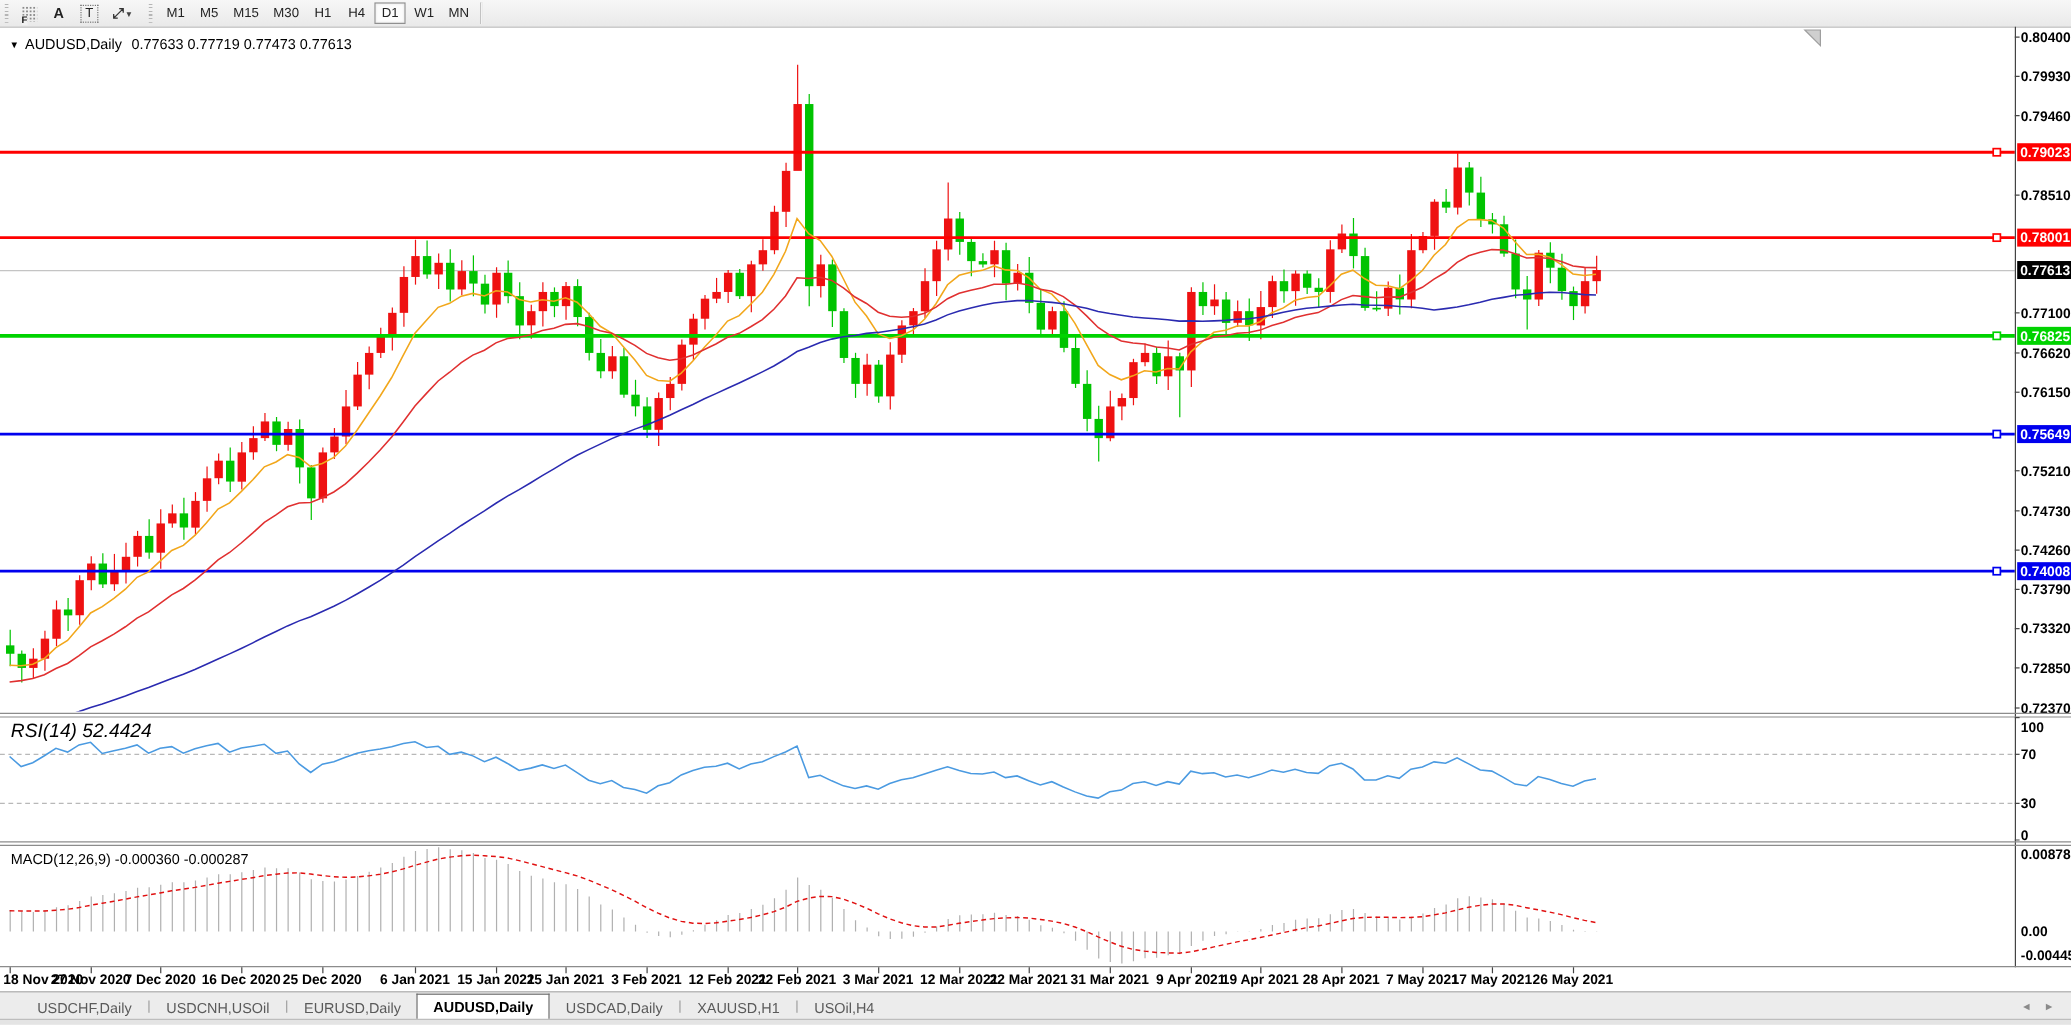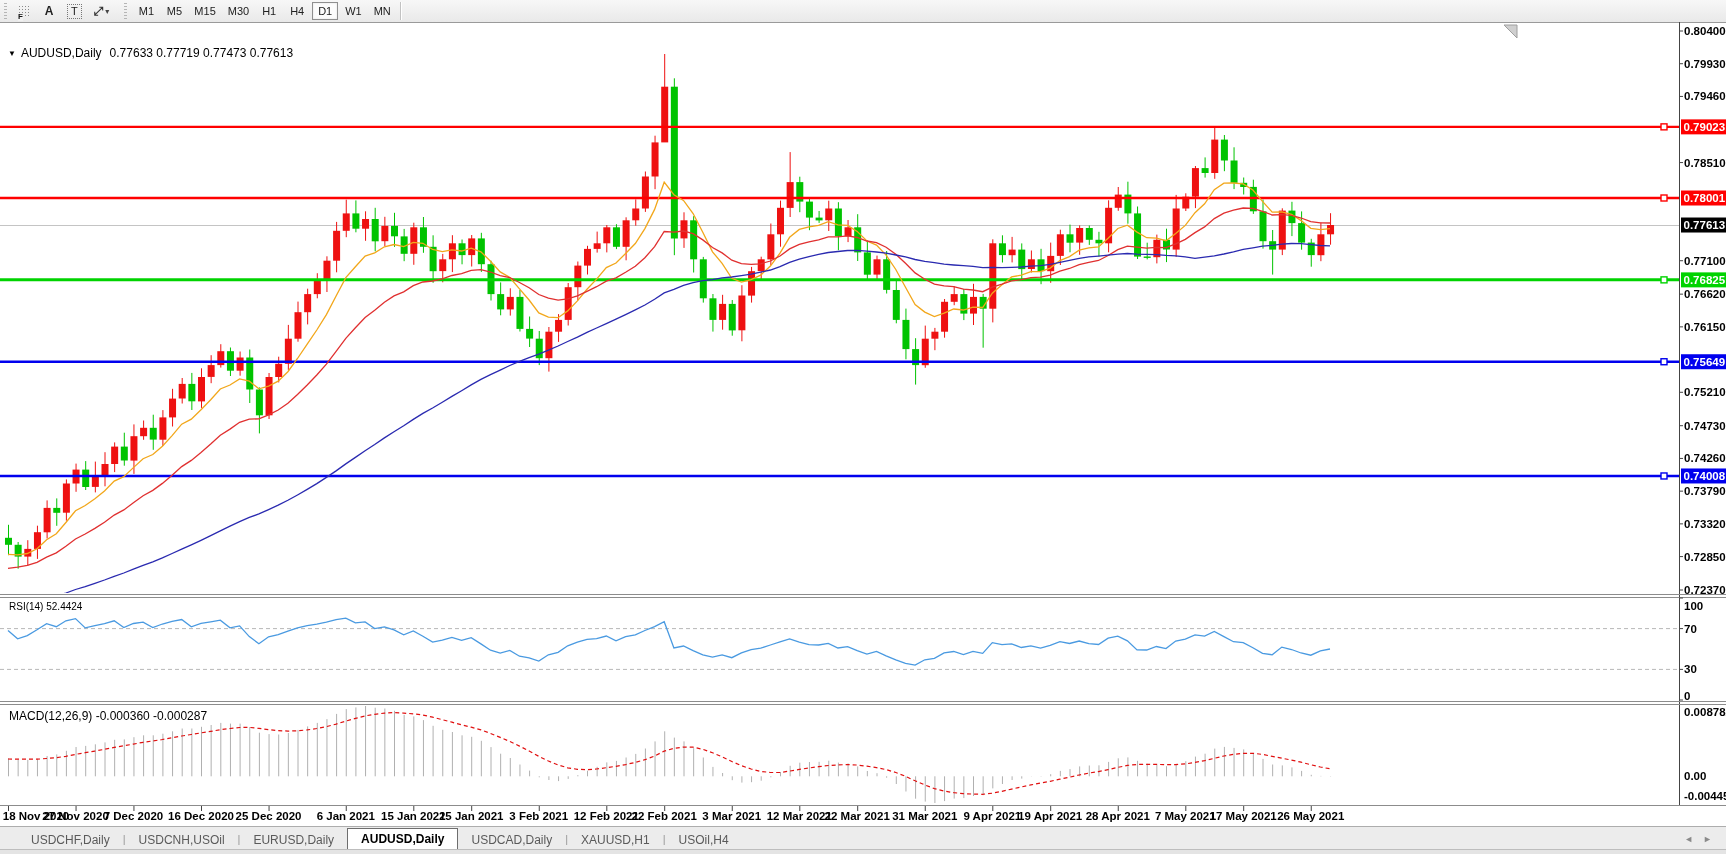--- a/index.html
+++ b/index.html
@@ -22,24 +22,24 @@
   .caret{font-size:8px;color:#444;margin-left:2px;}
   .vsep{width:1px;height:18px;background:#c2c2c2;border-right:1px solid #fff;margin:0 3px;}
   .ficon{position:relative;display:inline-block;width:13px;height:13px;
          background-image:radial-gradient(#8a8a8a 0.7px,transparent 0.9px);
          background-size:3px 3px;}
   .ficon i{position:absolute;left:0;bottom:-3px;font-style:normal;font-weight:700;
            font-size:8px;color:#111;background:#f1f1f1;line-height:8px;}
   .arrglyph{font-size:12px;font-weight:700;color:#333;line-height:12px;}
   
   .ovl{position:absolute;color:#000;white-space:nowrap;}
-  #chart-title{left:8px;top:46px;font-size:12px;}
+  #chart-title{left:8px;top:30px;font-size:12px;}
   #chart-title .tri{font-size:8px;vertical-align:1px;margin-right:5px;}
   #chart-title .num{margin-left:8px;}
-  #rsi-label{left:9px;top:601px;font-size:10px;}
+  #rsi-label{left:9px;top:601px;font-size:16px;font-style:italic;}
   #macd-label{left:9px;top:709px;font-size:12px;}
   
   .tabbar{position:absolute;left:0;top:826px;width:1726px;height:23px;background:#ececec;
           border-top:1px solid #adadad;display:flex;align-items:center;font-size:12px;}
   .tabpad{width:18px;}
   .tab{display:flex;align-items:center;height:20px;padding:0 13px;color:#5a5a5a;cursor:default;}
   .tab.active{background:#ffffff;border:1px solid #6e6e6e;border-bottom:none;height:21px;
               font-weight:700;color:#000;}
   .tabsep{color:#9a9a9a;align-self:center;font-size:11px;}
   .tabnav{margin-left:auto;margin-right:14px;align-self:center;color:#8a8a8a;font-size:9px;

